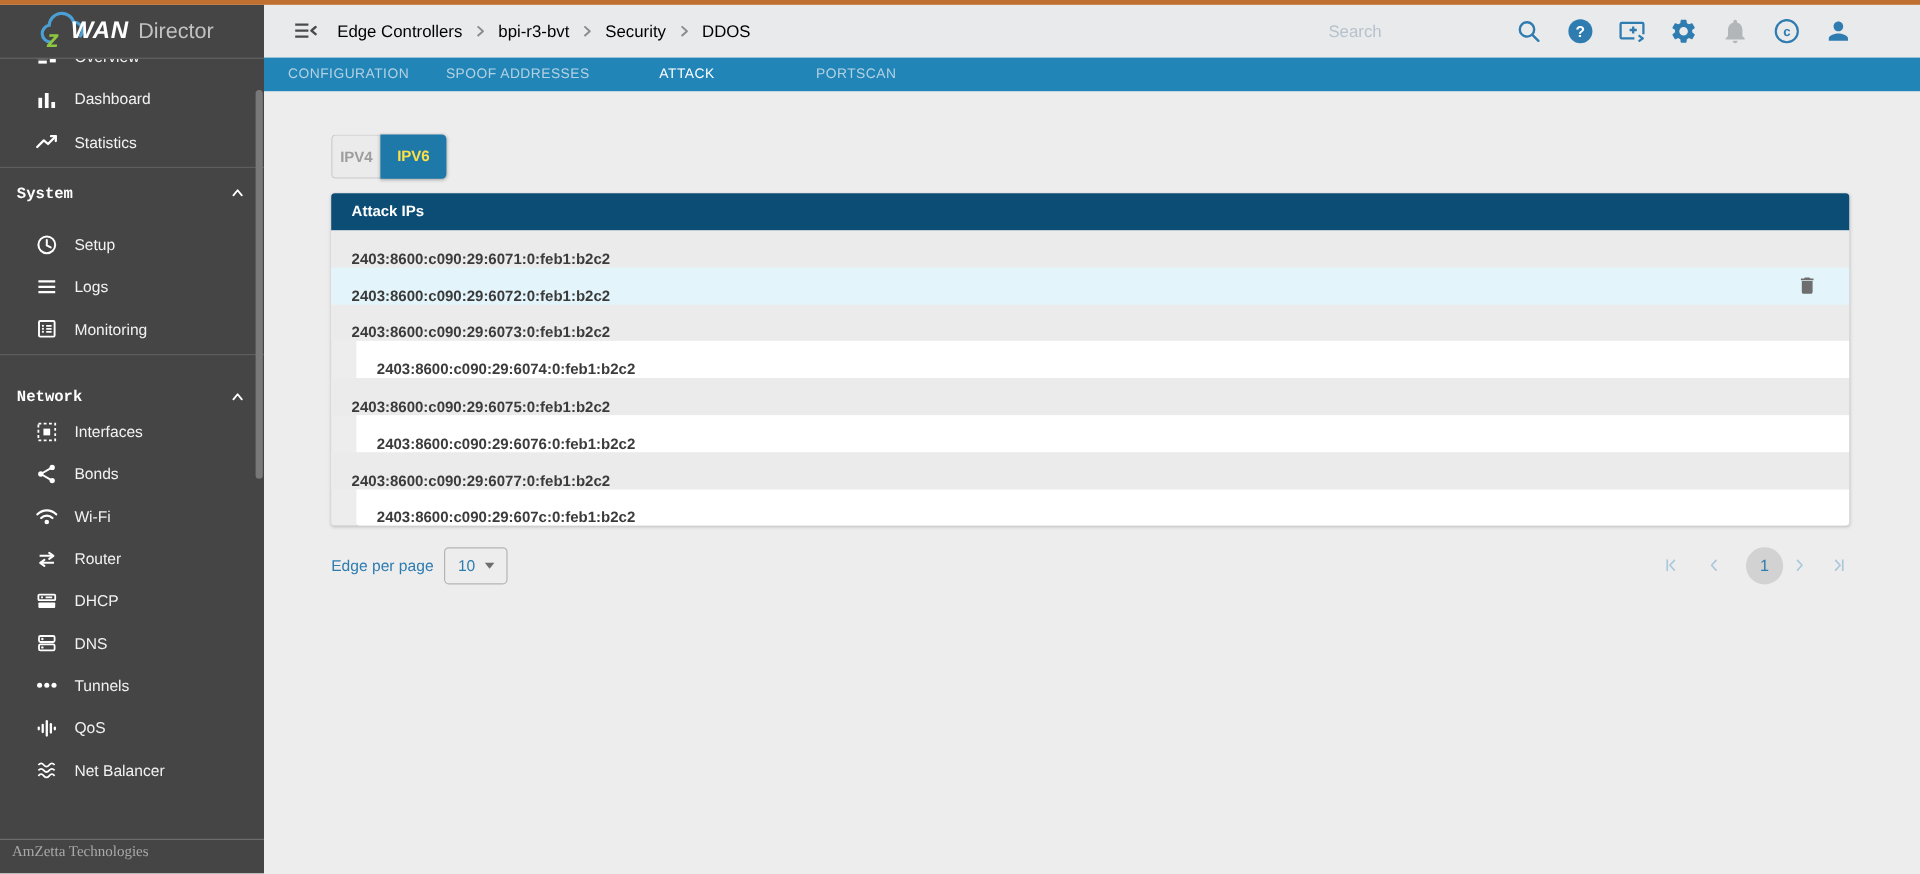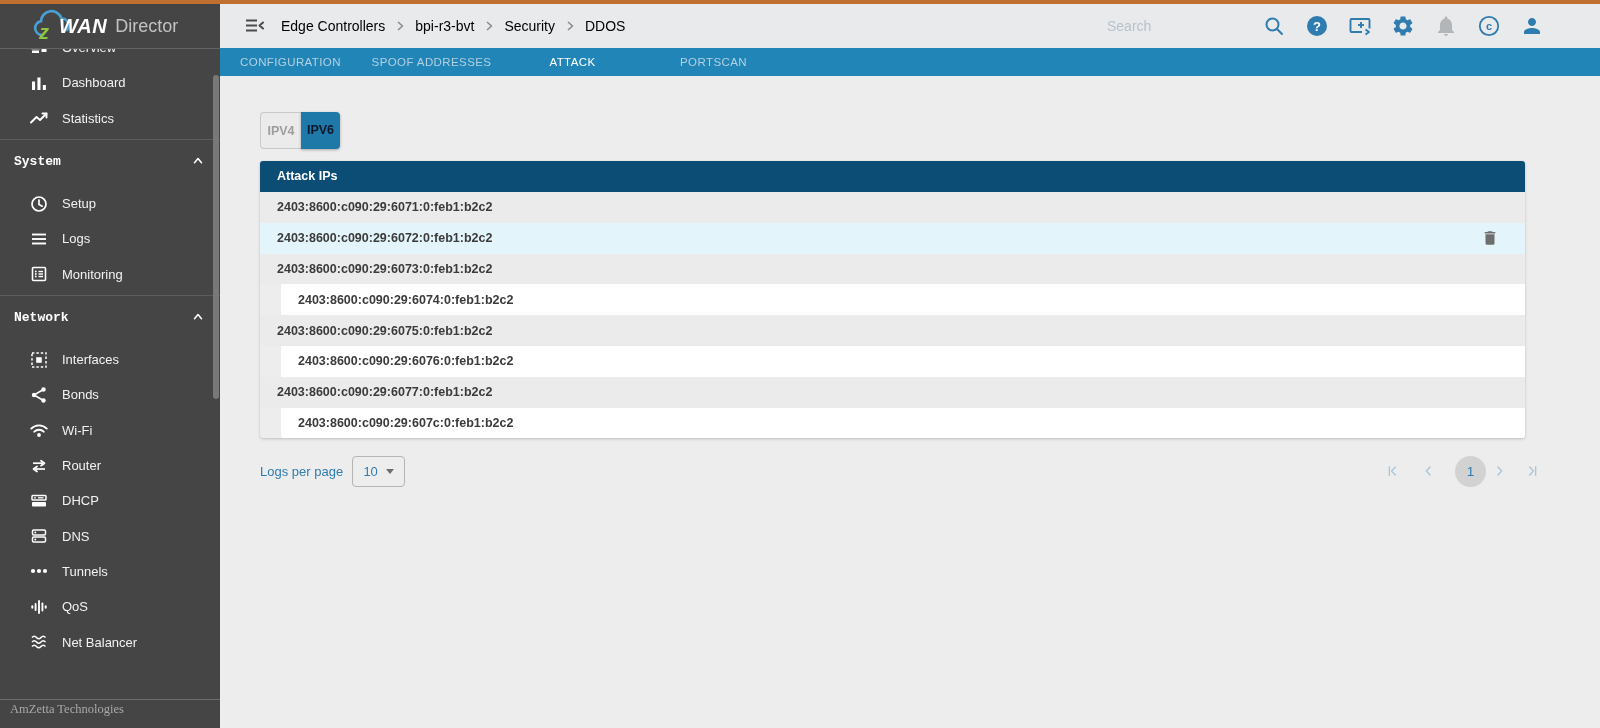--- a/index.html
+++ b/index.html
@@ -31,30 +31,30 @@
   .appbar-spacer { flex:1; }
   .search-input { width:145px; border:none; background:transparent; font-size:14px; color:#50606e; outline:none; font-family:"Liberation Sans",sans-serif; }
   .search-input::placeholder { color:#b6c2cc; }
   .hicons { display:flex; align-items:center; gap:19px; margin-left:10px; }
   .hico { width:24px; height:24px; cursor:pointer; flex:none; }
 
   .tabbar { height:28px; background:#2285b8; display:flex; }
   .tab { width:141px; text-align:center; line-height:28px; font-size:11.5px; font-weight:normal; letter-spacing:.4px; color:#b3d1e1; cursor:pointer; }
   .tab.active { color:#ffffff; }
 
-  .content { position:absolute; top:72px; left:0; right:0; height:652px; }
+  .content { position:absolute; top:72px; left:16px; right:0; height:652px; }
 
   .toggle { position:absolute; left:40px; top:36px; display:flex; }
   .tg-btn { height:37px; line-height:37px; font-size:12.5px; font-weight:bold; text-align:center; cursor:pointer; }
   .tg-ipv4 { width:41px; background:#ebebeb; color:#9d9d9d; border:1px solid #c9c9c9; border-right:none; border-radius:4px 0 0 4px; }
-  .tg-ipv6 { width:39px; background:#1e79a8; color:#0f172a; border-radius:0 4px 4px 0; box-shadow:0 1px 3px rgba(0,0,0,.3); }
+  .tg-ipv6 { width:55px; background:#1e79a8; color:#fde047; border-radius:0 4px 4px 0; box-shadow:0 1px 3px rgba(0,0,0,.3); }
 
   .card { position:absolute; left:40px; top:85px; width:1265px; border-radius:3px; box-shadow:0 1px 3px rgba(0,0,0,.2); }
   .thead { height:31px; background:#0c4d75; color:#fff; font-weight:bold; font-size:12.5px; line-height:31px; padding-left:17px; border-radius:3px 3px 0 0; }
-  .trow { height:30.8px; display:flex; align-items:center; padding-left:17px; font-size:12.5px; font-weight:bold; color:#3b3b3b; position:relative; cursor:pointer; }
+  .trow { height:30.8px; display:flex; align-items:flex-end; padding-left:17px; font-size:12.5px; font-weight:bold; color:#3b3b3b; position:relative; cursor:pointer; }
   .r-gray { background:#ebebeb; }
   .r-white { background:#ffffff;margin-left:21px; }
   .r-hl { background:#e3f5fb; }
   .trow:last-child { border-radius:0 0 3px 3px; }
   .trash-btn { position:absolute; right:26px; top:6.5px; width:18px; height:18px; cursor:pointer; }
 
   .pagefoot { position:absolute; left:40px; right:60px; top:377px; height:36px; display:flex; align-items:center; }
   .rpp-label { color:#2e7cb0; font-size:13px; font-weight:500; }
   .rpp-select { margin-left:9px; width:53px; height:31px; border:1px solid #b5b5b5; border-radius:4px; display:flex; align-items:center; justify-content:center; gap:8px; cursor:pointer; }
   .rpp-value { color:#2e7cb0; font-size:13px; }
@@ -132,21 +132,21 @@
           <circle cx="6.8" cy="7.5" r="0.9" fill="#fff"></circle>
           <circle cx="6.8" cy="10" r="0.9" fill="#fff"></circle>
           <circle cx="6.8" cy="12.5" r="0.9" fill="#fff"></circle>
         </svg>
       <span>Monitoring</span>
     </div>
   </div>
 
   <div class="sb-divider" style="top:291px;"></div>
 
-  <div class="section-header" style="top:292px; height:42px;">
+  <div class="section-header" style="top:292px; height:42px;align-items:flex-end;">
     <span>Network</span>
     <svg width="14" height="14" viewBox="0 0 20 20">
         <polyline points="5,12.5 10,6.5 15,12.5" fill="none" stroke="#fff" stroke-width="2.2" stroke-linecap="round" stroke-linejoin="round"></polyline>
       </svg>
   </div>
 
   <div class="menu-block" style="top:338px;">
     <div class="menu-item">
       <svg class="mi" viewBox="0 0 20 20">
           <rect x="3" y="3" width="14" height="14" fill="none" stroke="#fff" stroke-width="1.5" stroke-dasharray="2.4 2"></rect>
@@ -345,21 +345,21 @@
         </div>
       <div class="trow r-gray">
           <span>2403:8600:c090:29:6077:0:feb1:b2c2</span>
         </div>
       <div class="trow r-white">
           <span>2403:8600:c090:29:607c:0:feb1:b2c2</span>
         </div>
     </div>
 
     <div class="pagefoot">
-      <span class="rpp-label">Logs per page</span>
+      <span class="rpp-label">Edge per page</span>
       <div class="rpp-select">
         <span class="rpp-value">10</span>
         <span class="rpp-caret"></span>
       </div>
       <div class="pager">
         <svg class="pg-btn pg-first" viewBox="0 0 24 24">
             <line x1="7" y1="5" x2="7" y2="19" stroke="#a9c8db" stroke-width="2.2" stroke-linecap="round"></line>
             <polyline points="16.5,5.5 10.5,12 16.5,18.5" fill="none" stroke="#a9c8db" stroke-width="2.2" stroke-linecap="round" stroke-linejoin="round"></polyline>
           </svg>
         <svg class="pg-btn pg-prev" viewBox="0 0 24 24">

